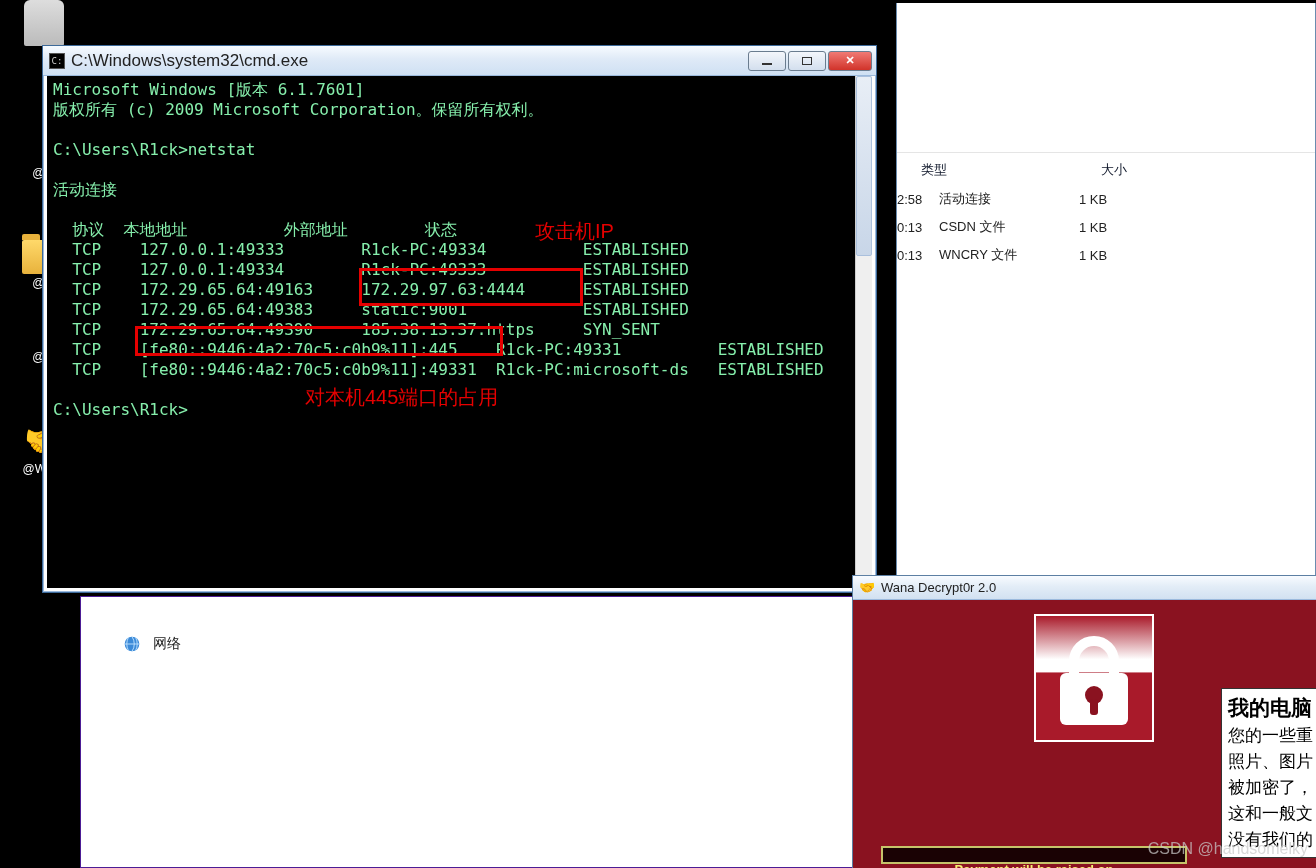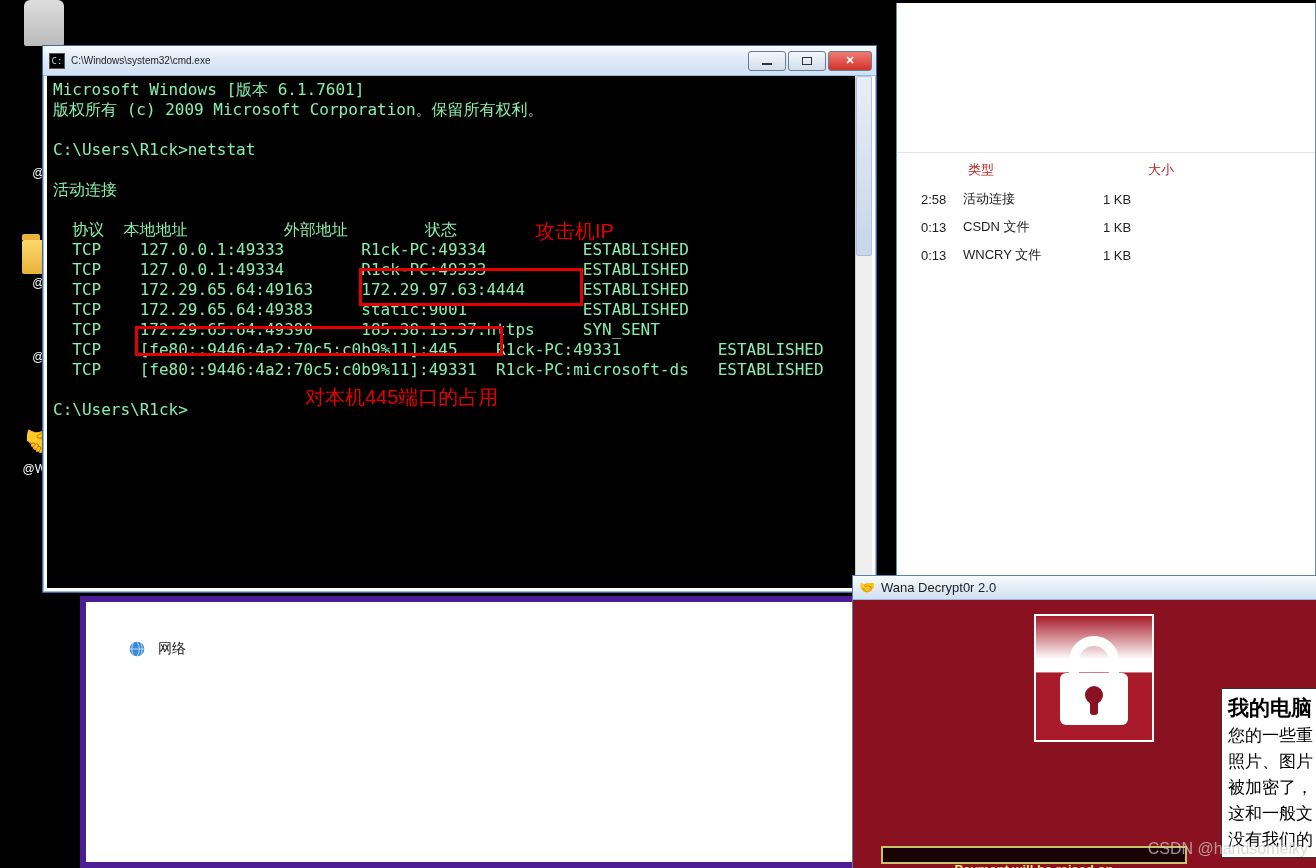--- a/index.html
+++ b/index.html
@@ -15,40 +15,40 @@
 .desktop-icon.trash .icon-img { background: linear-gradient(#ddd,#bbb); border-radius: 6px 6px 2px 2px; position: relative; width: 40px; height: 46px; }
 .desktop-icon.trash .icon-img::before { content:""; position:absolute; top:-6px; left:8px; width:24px; height:6px; background:#aaa; border-radius:3px 3px 0 0;}
 .desktop-icon.folder .icon-img { background: linear-gradient(#ffd96a,#e8b23c); border-radius: 2px; width: 44px; height: 34px; margin-top:8px; position:relative;}
 .desktop-icon.folder .icon-img::before{content:"";position:absolute;top:-6px;left:0;width:18px;height:6px;background:#e8b23c;border-radius:2px 2px 0 0;}
 .desktop-icon.hands .icon-img { position:relative; width:48px; height:36px; margin-top:6px; }
 .desktop-icon.hands .icon-img::before{content:"🤝"; font-size:32px; position:absolute; left:4px; top:-2px;}
 
 
 .explorer-strip { position:absolute; right:0; top:3px; width:420px; height:600px; background:#fff; border:1px solid #6a8caf; border-top:none; }
 .explorer-header { height:150px; border-bottom:1px solid #e5e5e5; }
-.explorer-columns { display:flex; padding:8px 0 6px 24px; font-size:13px; color:#b91c1c;margin-left:47px; }
+.explorer-columns { display:flex; padding:8px 0 6px 24px; font-size:13px; color:#0f172a; }
 .explorer-columns span { cursor:default; }
 .explorer-columns .col-type { width:180px; }
-.explorer-rows { padding-left:24px; font-size:13px; color:#222; }
+.explorer-rows { font-size:13px; color:#222; }
 .explorer-row { display:flex; height:28px; align-items:center; }
 .explorer-row .time { width:38px; color:#222; }
 .explorer-row .type { width:140px; margin-left:4px; }
 .explorer-row .size { }
 
 
-.explorer-lower { position:absolute; left:80px; top:596px; right:0; bottom:0; background:#fff; border:6px solid #4c1d95; }
+.explorer-lower { position:absolute; left:80px; top:596px; right:0; bottom:0; background:#fff; border:1px solid #4c1d95; }
 .explorer-lower-inner { padding:36px 0 0 40px; display:flex; align-items:center; gap:10px; font-size:14px; color:#222;}
 .net-icon { width:22px; height:22px; display:inline-block; position:relative; }
 .net-icon svg { width:22px; height:22px; }
 
 
 .cmd-window { position:absolute; left:42px; top:45px; width:835px; height:548px; border:1px solid #3d6a9a; background:#fff; box-shadow:0 0 0 1px #9bb9dc inset; }
 .cmd-titlebar { height:30px; background:linear-gradient(#f7fbff,#dfeaf7 45%,#cfe0f3); display:flex; align-items:center; padding:0 4px 0 6px; border-bottom:1px solid #9bb9dc; }
 .cmd-title-icon { width:16px; height:16px; background:#000; border:1px solid #555; margin-right:6px; display:flex; align-items:center; justify-content:center; font-size:9px; color:#ccc; font-family:monospace;}
-.cmd-title-text { flex:1; font-size:10px; color:#222; }
+.cmd-title-text { flex:1; font-size:17px; color:#222; }
 .win-btns { display:flex; gap:2px; }
 .win-btn { width:38px; height:20px; border:1px solid #6a7c8f; border-radius:3px; display:flex; align-items:center; justify-content:center; font-size:11px; font-family:sans-serif; }
 .win-btn.min { background:linear-gradient(#f3f6fb,#d3dfee); }
 .win-btn.max { background:linear-gradient(#f3f6fb,#d3dfee); }
 .win-btn.close { background:linear-gradient(#f07a74,#d1332a); color:#fff; width:44px; }
 .win-btn .glyph-min { width:10px; height:2px; background:#333; margin-top:6px;}
 .win-btn .glyph-max { width:10px; height:8px; border:1px solid #333; }
 .win-btn .glyph-x { font-weight:bold; }
 
 .cmd-body { position:absolute; top:30px; left:4px; right:4px; bottom:4px; background:#000; }

